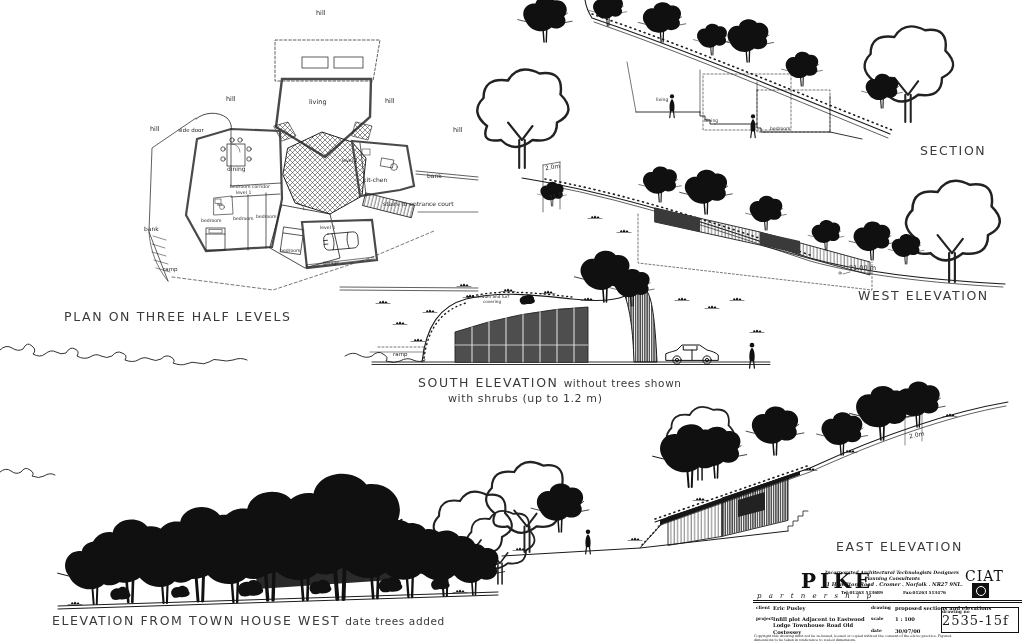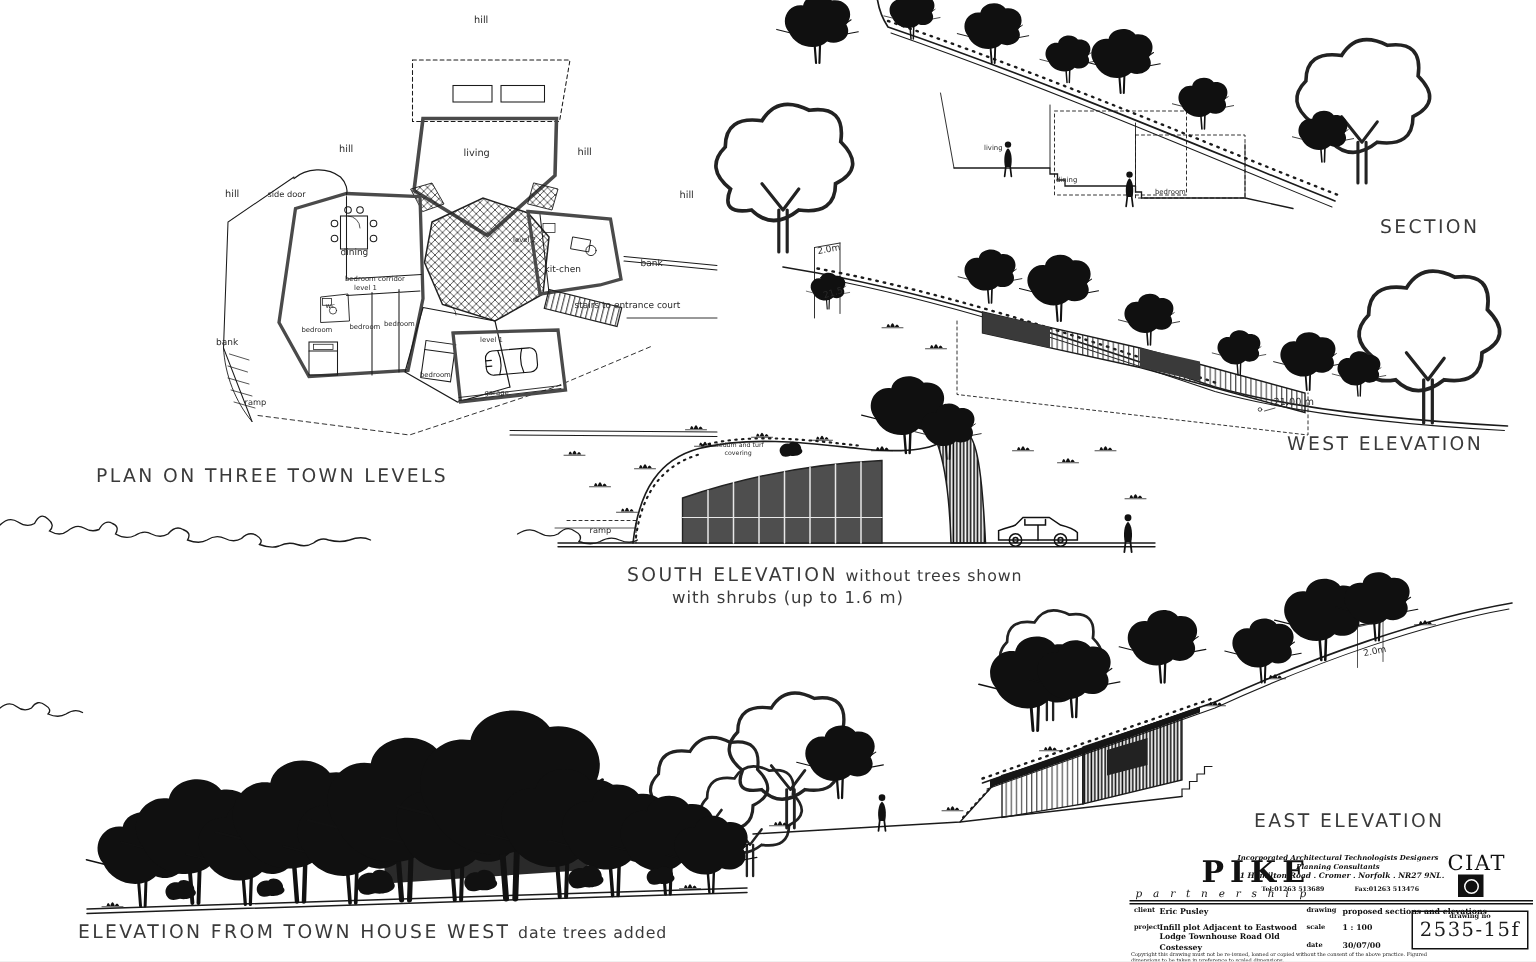--- a/index.html
+++ b/index.html
@@ -21,21 +21,21 @@
   #tb-org{left:70px;top:4px;width:138px;font-size:4.6px;font-weight:bold;font-style:italic;white-space:normal;text-align:center;line-height:1.2;}
   #tb-addr{left:70px;top:15px;width:138px;font-size:5px;font-weight:bold;font-style:italic;text-align:center;white-space:nowrap;}
   #tb-tel{left:88px;top:24px;font-size:4.2px;font-weight:bold;}
   #tb-fax{left:150px;top:24px;font-size:4.2px;font-weight:bold;}
   #tb-ciat{left:212px;top:2px;font-size:14px;letter-spacing:1px;}
   #tb-ciatbox{position:absolute;left:219px;top:17px;width:17px;height:15px;background:#111;}
   #tb-ciatbox:after{content:"";position:absolute;left:4px;top:3px;width:8px;height:8px;border:1.5px solid #fff;border-radius:50%;}
   .tb-rule{position:absolute;left:0;width:269px;height:1.4px;background:#111;}
   .tb-lab{font-size:4.4px;font-weight:bold;}
   .tb-val{font-size:5.2px;font-weight:bold;}
-  #tb-dwgbox{position:absolute;left:188px;top:41px;width:76px;height:24px;border:1.2px solid #111;text-align:center;}
+  #tb-dwgbox{position:absolute;left:188px;top:41px;width:76px;height:24px;border:1.2px solid #111;}
   #tb-dwgbox .cap{font-size:4.4px;font-weight:bold;display:block;margin-top:1px;}
   #tb-dwgbox .num{font-size:13px;letter-spacing:1px;display:block;line-height:1.1;}
   #tb-proj{white-space:normal;width:95px;line-height:1.25;}
   #tb-copy{left:1px;top:69px;font-size:3.4px;white-space:normal;width:200px;line-height:1.1;color:#222;}
 </style>
 </head>
 <body>
 
 <div id="sheet">
 
@@ -315,40 +315,40 @@
   <span class="lbl tiny" style="left:342px;top:159px">level 2</span>
   <span class="lbl tiny" style="left:217px;top:203px">wc</span>
   <span class="lbl tiny" style="left:201px;top:219px">bedroom</span>
   <span class="lbl tiny" style="left:233px;top:217px">bedroom</span>
   <span class="lbl tiny" style="left:256px;top:215px">bedroom</span>
   <span class="lbl tiny" style="left:280px;top:249px">bedroom</span>
   <span class="lbl tiny" style="left:320px;top:226px">level 1</span>
   <span class="lbl tiny" style="left:323px;top:261px">garage</span>
   <span class="lbl" style="left:163px;top:267px;font-size:5.5px">ramp</span>
   <span class="lbl small" style="left:383px;top:201px">stairs to entrance court</span>
-  <span class="lbl title" style="left:64px;top:310px">PLAN ON THREE TOWN LEVELS</span>
+  <span class="lbl title" style="left:64px;top:310px">PLAN ON THREE HALF LEVELS</span>
 
   <span class="lbl tiny" style="left:656px;top:98px">living</span>
   <span class="lbl tiny" style="left:704px;top:119px">dining</span>
   <span class="lbl tiny" style="left:770px;top:127px">bedroom</span>
   <span class="lbl title" style="left:920px;top:144px">SECTION</span>
 
   <span class="lbl small" style="left:545px;top:164px;transform:rotate(-10deg)">2.0m</span>
   <span class="lbl small" style="left:549px;top:193px;transform:rotate(-16deg)">21.5</span>
   <span class="lbl med" style="left:849px;top:265px">21.00 m</span>
   <span class="lbl title" style="left:858px;top:289px">WEST ELEVATION</span>
 
   <span class="lbl" style="left:477px;top:295px;font-size:4.2px">sedum and turf</span>
   <span class="lbl" style="left:483px;top:300px;font-size:4.2px">covering</span>
   <span class="lbl" style="left:393px;top:352px;font-size:5.5px">ramp</span>
   <span class="lbl" style="left:418px;top:374px">
     <span class="title">SOUTH ELEVATION</span>
     <span class="title-rest">without trees shown</span>
   </span>
-  <span class="lbl title-rest" style="left:448px;top:393px;font-size:11px">with shrubs (up to 1.6 m)</span>
+  <span class="lbl title-rest" style="left:448px;top:393px;font-size:11px">with shrubs (up to 1.2 m)</span>
 
   <span class="lbl small" style="left:909px;top:432px;transform:rotate(-12deg)">2.0m</span>
   <span class="lbl title" style="left:836px;top:540px">EAST ELEVATION</span>
 
   <span class="lbl" style="left:52px;top:612px">
     <span class="title">ELEVATION FROM TOWN HOUSE WEST</span>
     <span class="title-rest">date trees added</span>
   </span>
 </div>
 

